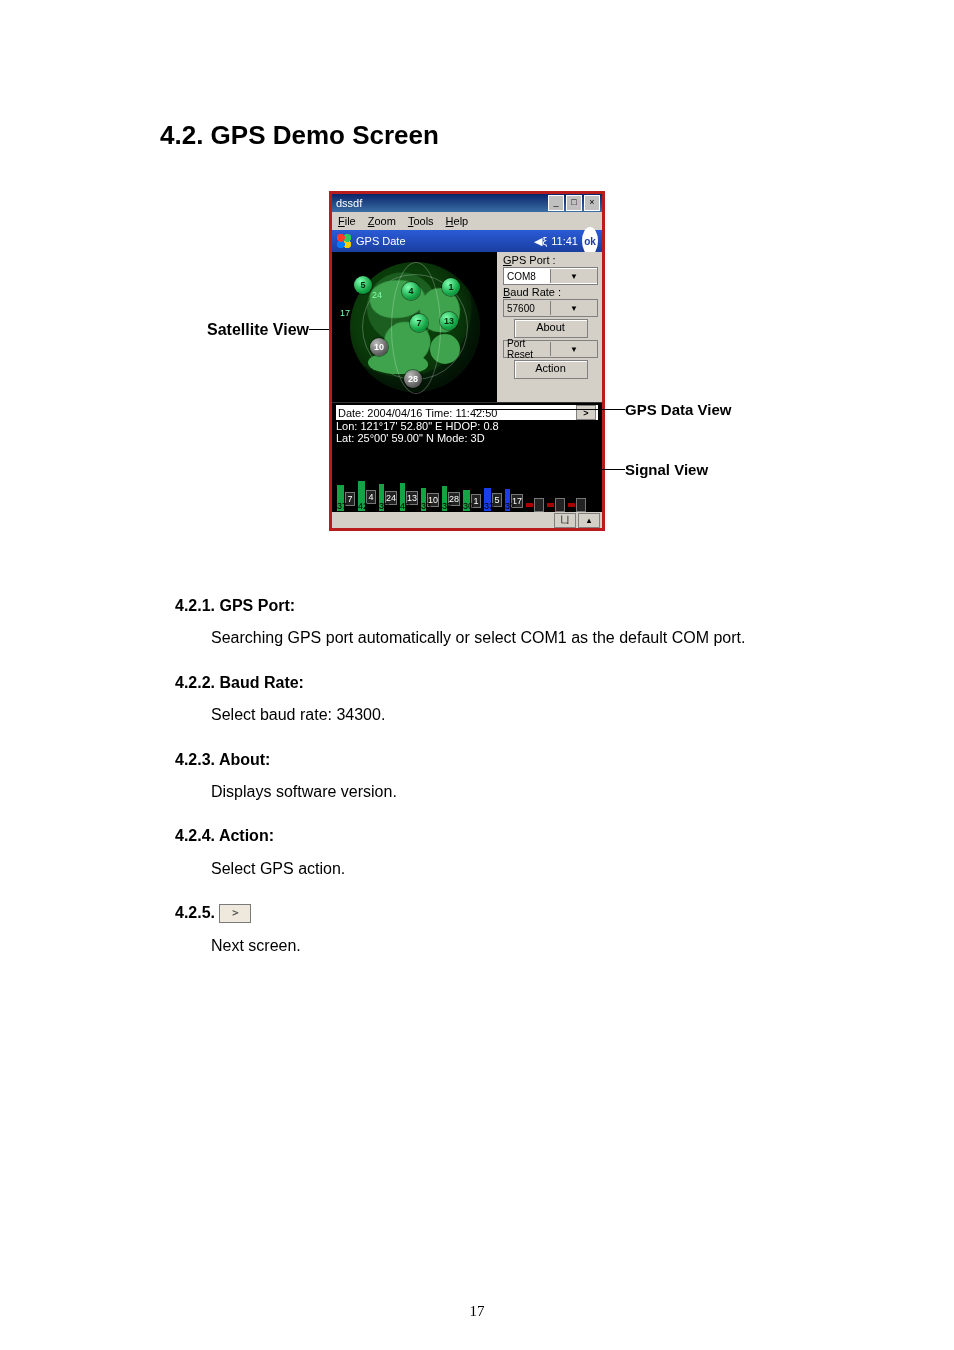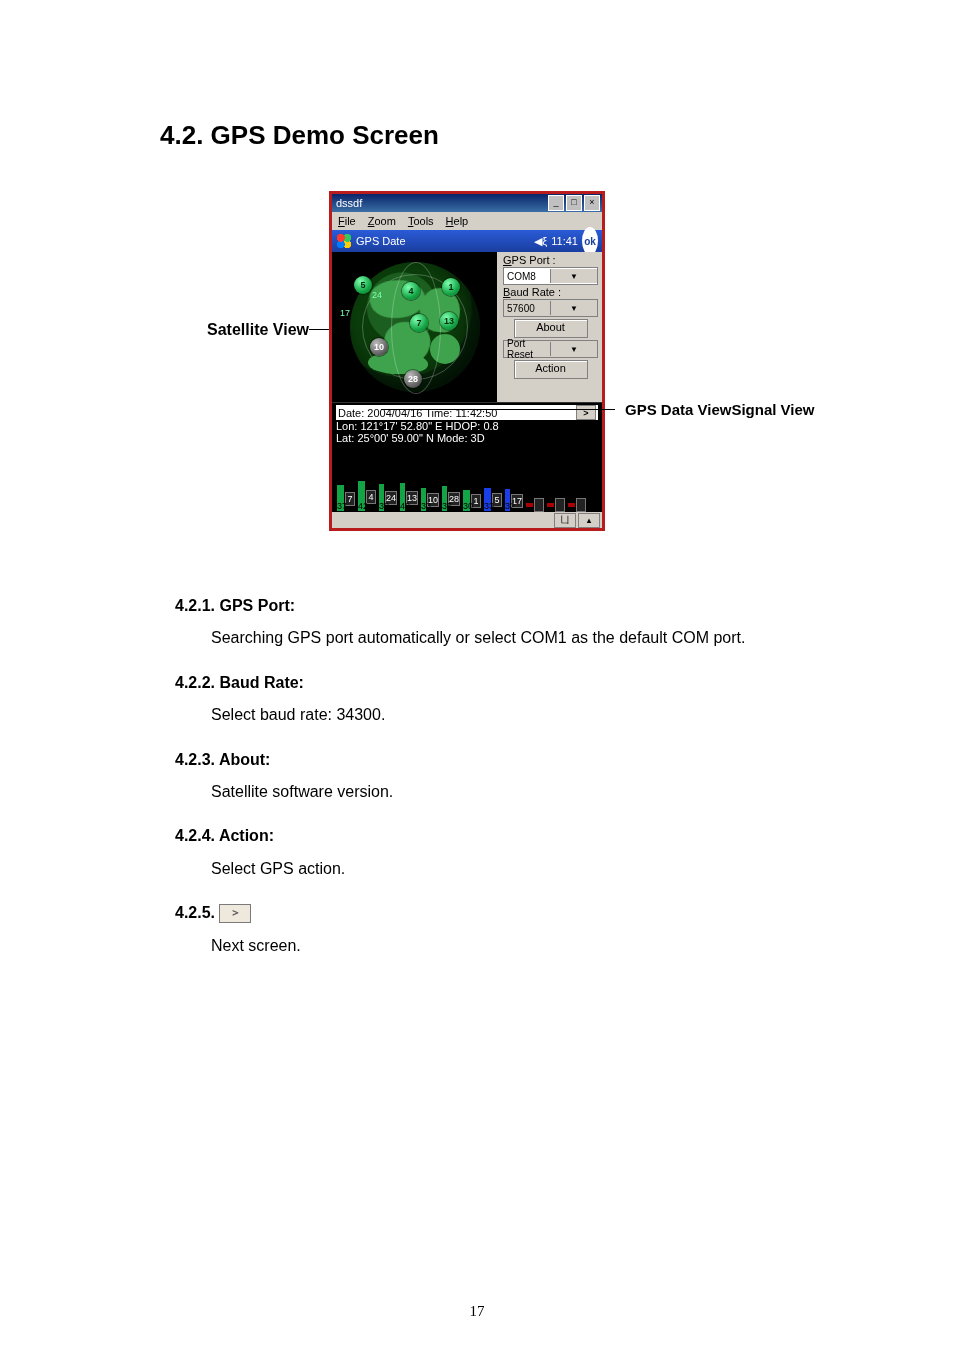--- a/index.html
+++ b/index.html
@@ -31,21 +31,21 @@
   .side-label {
     font-weight: 700;
     font-size: 16px;
     width: 180px;
     text-align: right;
     padding-right: 20px;
   }
   .right-labels {
     width: 200px;
     display: flex;
-    flex-direction: row;
+    flex-direction: column;
     padding-left: 20px;
   }
   .right-labels > div {
     font-weight: 700;
     font-size: 15px;
     position: relative;
   }
   .callout-line-left,
   .callout-line-right {
     position: absolute;
@@ -392,21 +392,21 @@
   </div>
 
   <div class="body-text">
     <h3>4.2.1. GPS Port:</h3>
     <p>Searching GPS port automatically or select COM1 as the default COM port.</p>
 
     <h3>4.2.2. Baud Rate:</h3>
     <p>Select baud rate: 34300.</p>
 
     <h3>4.2.3. About:</h3>
-    <p>Satellite software version.</p>
+    <p>Displays software version.</p>
 
     <h3>4.2.4. Action:</h3>
     <p>Select GPS action.</p>
 
     <h3>
       <span>4.2.5.</span>
       <span class="next-icon">＞</span>
     </h3>
     <p>Next screen.</p>
   </div>

